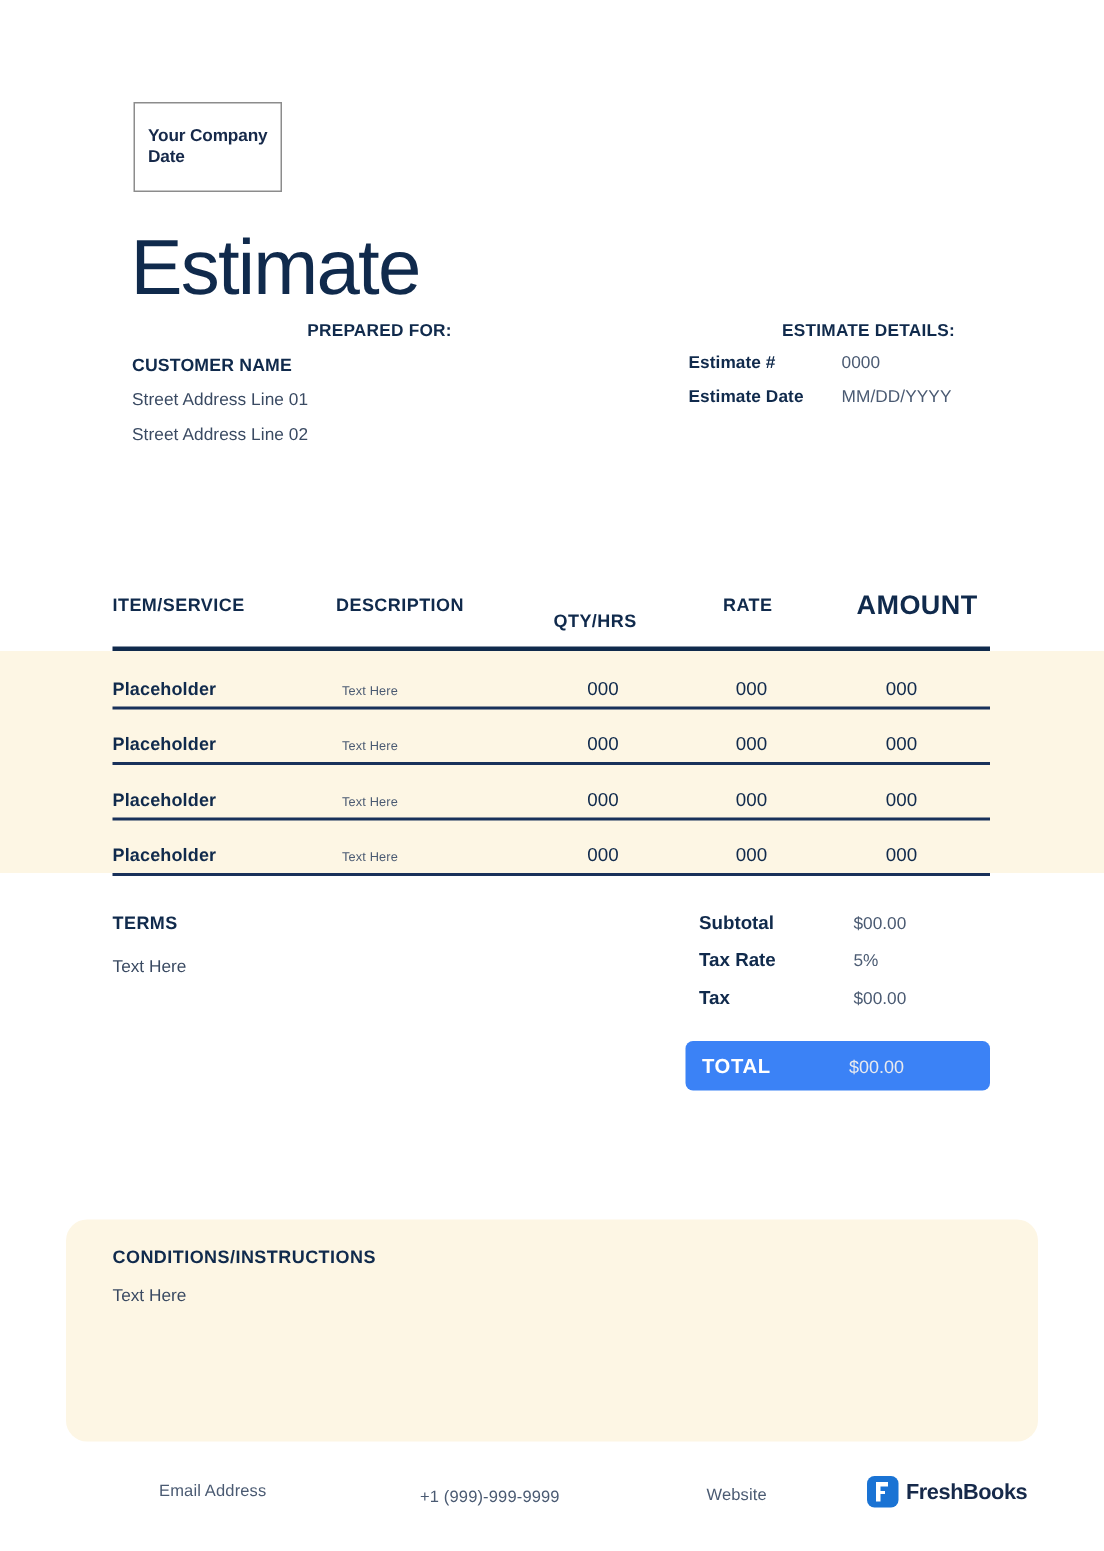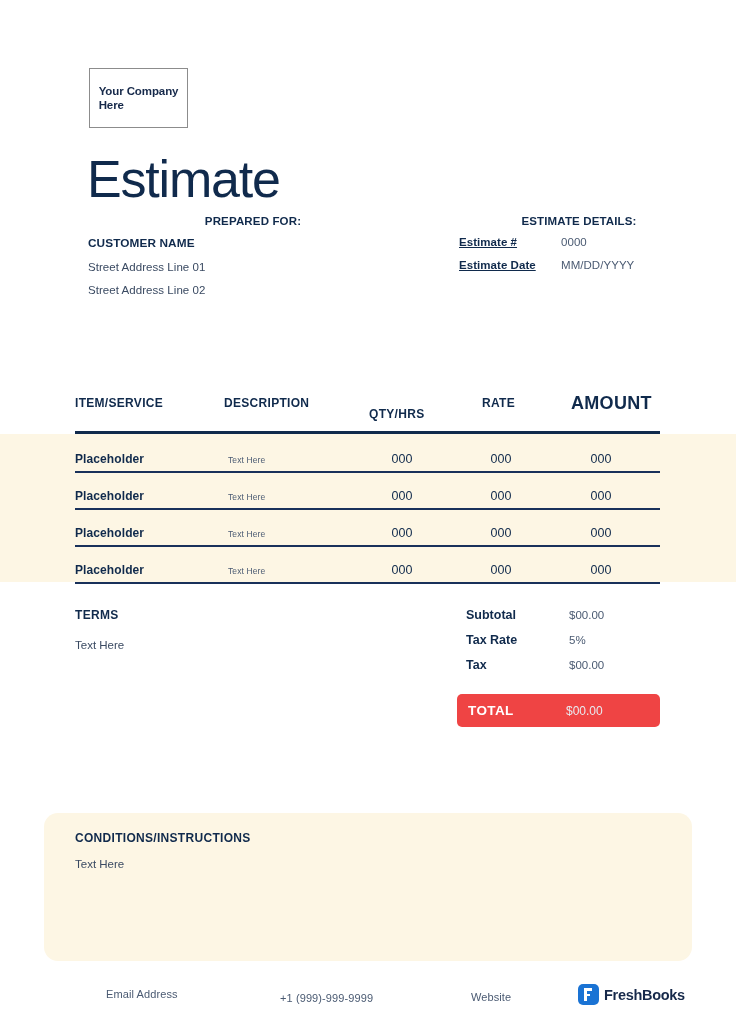--- a/index.html
+++ b/index.html
@@ -94,21 +94,20 @@
     margin-bottom: 11px;
     align-items: baseline;
   }
   .detail-key {
     font-size: 11.5px;
     font-weight: bold;
     color: #102a4c;
     width: 102px;
     flex: 0 0 102px;
     letter-spacing: 0.05px;
-    text-decoration: underline;
   }
   .detail-val {
     font-size: 11.5px;
     color: #4a5a72;
     letter-spacing: 0.05px;
   }
 
   
   .table-head {
     position: absolute;
@@ -242,21 +241,21 @@
     font-size: 11.5px;
     color: #4a5a72;
   }
 
   .total-bar {
     position: absolute;
     left: 457px;
     top: 694px;
     width: 203px;
     height: 33px;
-    background: #ef4444;
+    background: #3b82f6;
     border-radius: 5px;
     display: flex;
     align-items: center;
   }
   .total-bar-label {
     margin-left: 11px;
     width: 98px;
     font-size: 13.5px;
     font-weight: bold;
     color: #ffffff;
@@ -364,21 +363,21 @@
   }
 </style>
 </head>
 <body>
 
 <div id="page">
 
   <div class="logo-box">
     <div class="logo-text">
       <span>Your Company</span><br>
-      <span>Here</span>
+      <span>Date</span>
     </div>
   </div>
 
   <div class="doc-title">Estimate</div>
 
   <div class="prepared-block">
     <div class="label-caps">PREPARED FOR:</div>
     <div class="cust-name">CUSTOMER NAME</div>
     <div class="addr-line">Street Address Line 01</div>
     <div class="addr-line">Street Address Line 02</div>

